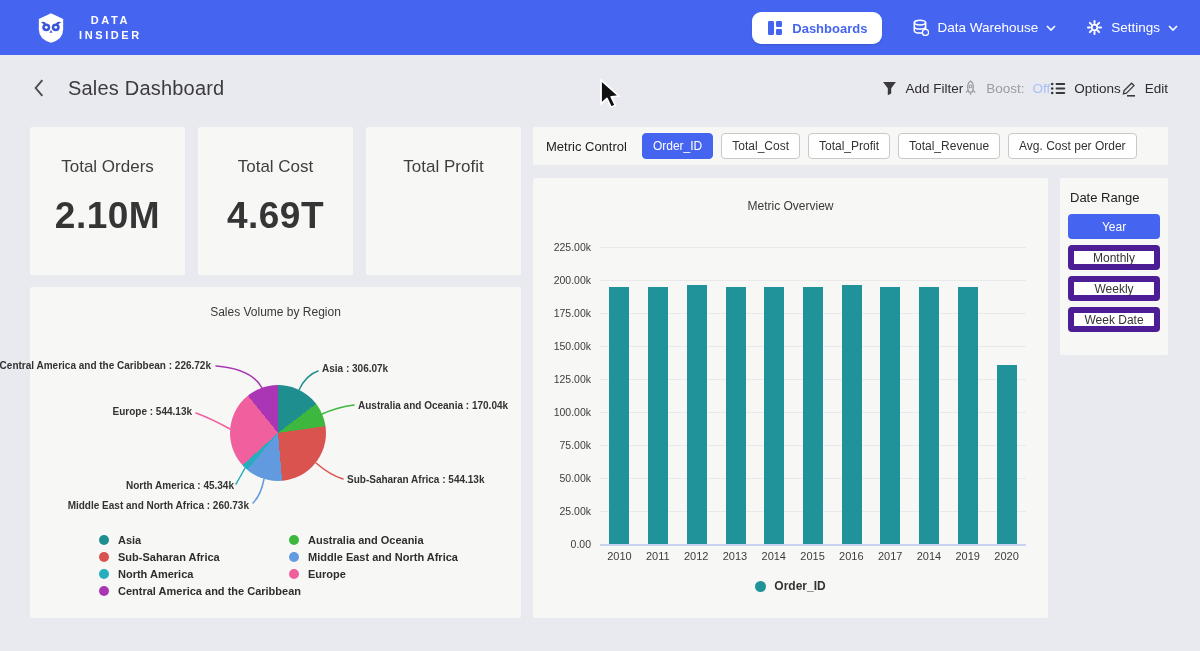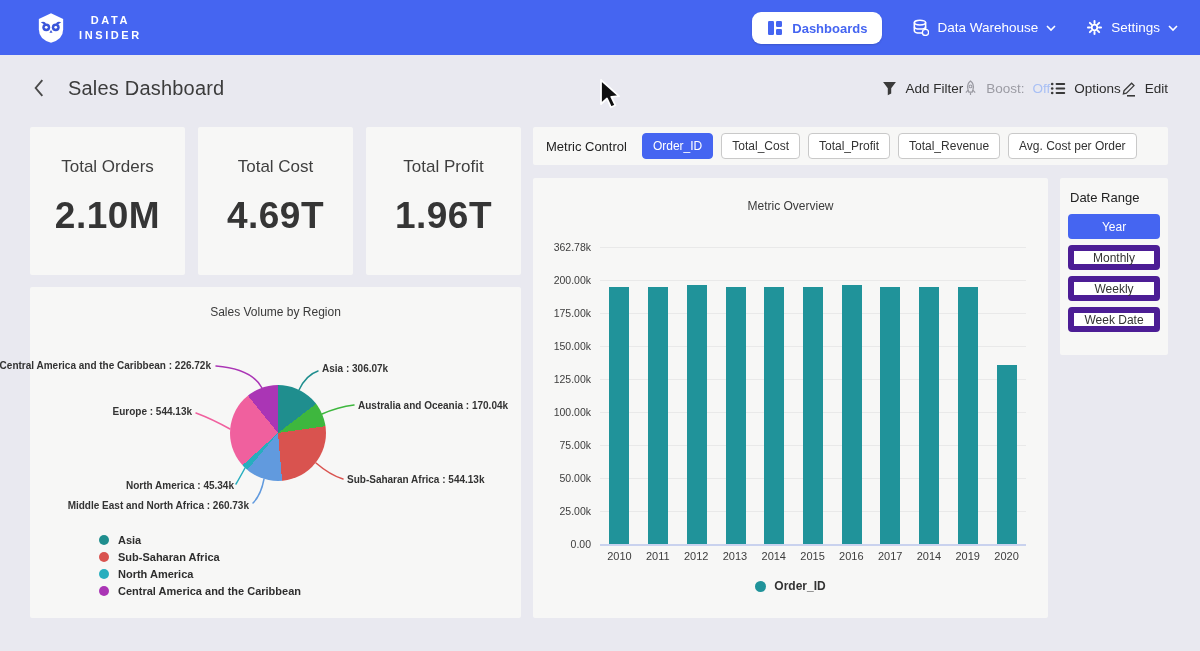--- a/index.html
+++ b/index.html
@@ -211,21 +211,20 @@
 <div class="panel kpi" style="left:30px">
   <div class="kpi-label">Total Orders</div>
   <div class="kpi-value">2.10M</div>
 </div>
 <div class="panel kpi" style="left:198px">
   <div class="kpi-label">Total Cost</div>
   <div class="kpi-value">4.69T</div>
 </div>
 <div class="panel kpi" style="left:366px">
   <div class="kpi-label">Total Profit</div>
-  <div class="kpi-value">1.96T</div>
 </div>
 
 <div class="panel metric-bar">
   <span class="metric-label">Metric Control</span>
   <button class="chip selected">Order_ID</button>
   <button class="chip">Total_Cost</button>
   <button class="chip">Total_Profit</button>
   <button class="chip">Total_Revenue</button>
   <button class="chip">Avg. Cost per Order</button>
 </div>
@@ -247,21 +246,21 @@
   <div class="bar-yaxis">
       <div class="ytick" style="top: 297px;">0.00</div>
       <div class="ytick" style="top: 264px;">25.00k</div>
       <div class="ytick" style="top: 231px;">50.00k</div>
       <div class="ytick" style="top: 198px;">75.00k</div>
       <div class="ytick" style="top: 165px;">100.00k</div>
       <div class="ytick" style="top: 132px;">125.00k</div>
       <div class="ytick" style="top: 99px;">150.00k</div>
       <div class="ytick" style="top: 66px;">175.00k</div>
       <div class="ytick" style="top: 33px;">200.00k</div>
-      <div class="ytick" style="top: 0px;">362.78k</div>
+      <div class="ytick" style="top: 0px;">225.00k</div>
     </div>
   <div class="bar-series">
       <div class="bar" style="height: 86.5778%; background: rgb(32, 147, 154);"></div>
       <div class="bar" style="height: 86.4889%; background: rgb(32, 147, 154);"></div>
       <div class="bar" style="height: 87.1111%; background: rgb(32, 147, 154);"></div>
       <div class="bar" style="height: 86.4444%; background: rgb(32, 147, 154);"></div>
       <div class="bar" style="height: 86.4%; background: rgb(32, 147, 154);"></div>
       <div class="bar" style="height: 86.4889%; background: rgb(32, 147, 154);"></div>
       <div class="bar" style="height: 87.1556%; background: rgb(32, 147, 154);"></div>
       <div class="bar" style="height: 86.6667%; background: rgb(32, 147, 154);"></div>
@@ -332,17 +331,31 @@
     </div>
     <div class="pl-item">
       <span class="pl-dot" style="background: rgb(39, 174, 190);"></span>
       <span>North America</span>
     </div>
     <div class="pl-item">
       <span class="pl-dot" style="background: rgb(170, 53, 181);"></span>
       <span>Central America and the Caribbean</span>
     </div>
   </div>
+  <div class="pie-legend-col c2">
+    <div class="pl-item">
+      <span class="pl-dot" style="background: rgb(62, 183, 62);"></span>
+      <span>Australia and Oceania</span>
+    </div>
+    <div class="pl-item">
+      <span class="pl-dot" style="background: rgb(97, 154, 222);"></span>
+      <span>Middle East and North Africa</span>
+    </div>
+    <div class="pl-item">
+      <span class="pl-dot" style="background: rgb(240, 96, 158);"></span>
+      <span>Europe</span>
+    </div>
+  </div>
 </div>
 
 <svg class="cursor" width="24" height="32" viewBox="0 0 24 32">
   <path d="M3,2 L3,26 L9,20.5 L13,29.3 L17.4,27.3 L13.3,18.8 L21,18.2 Z" fill="#111111" stroke="#ffffff" stroke-width="1.8" stroke-linejoin="round"></path>
 </svg>
 
 </body></html>

